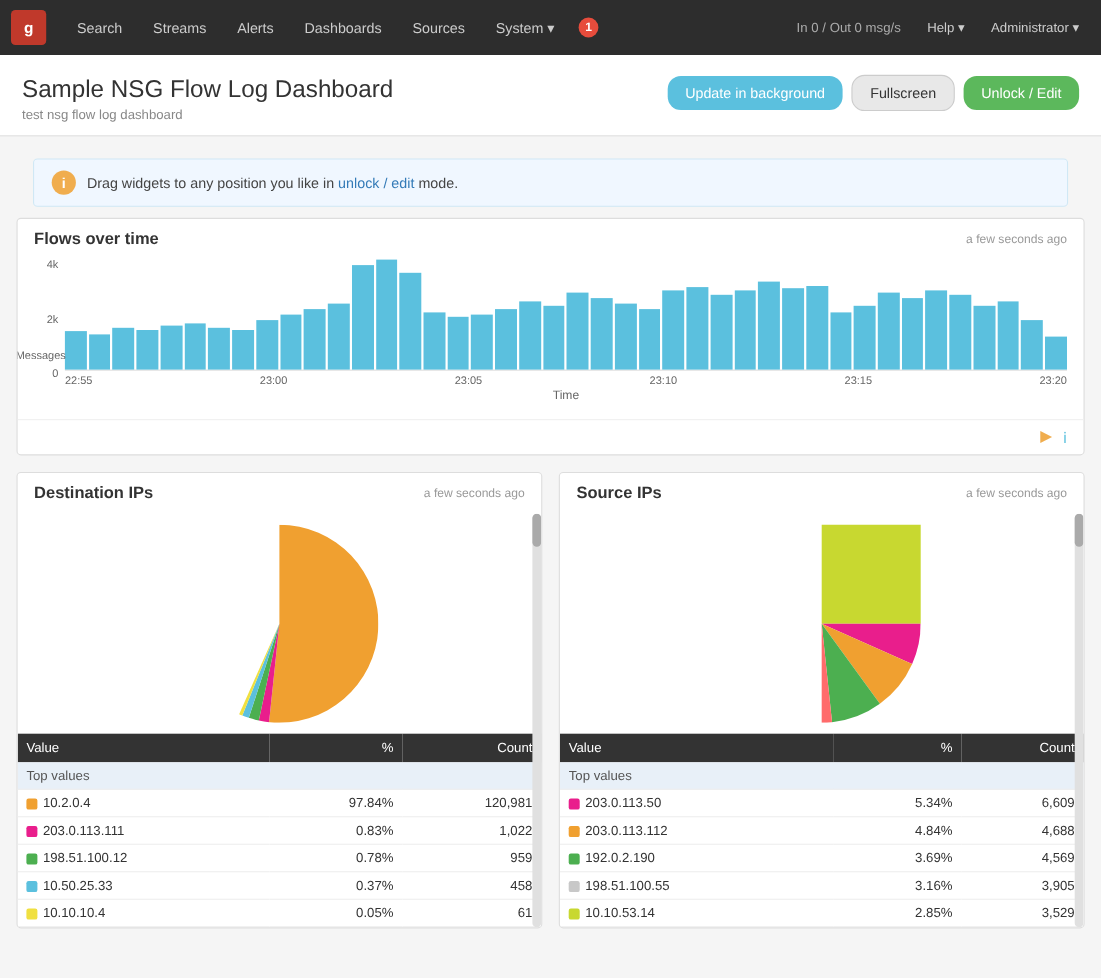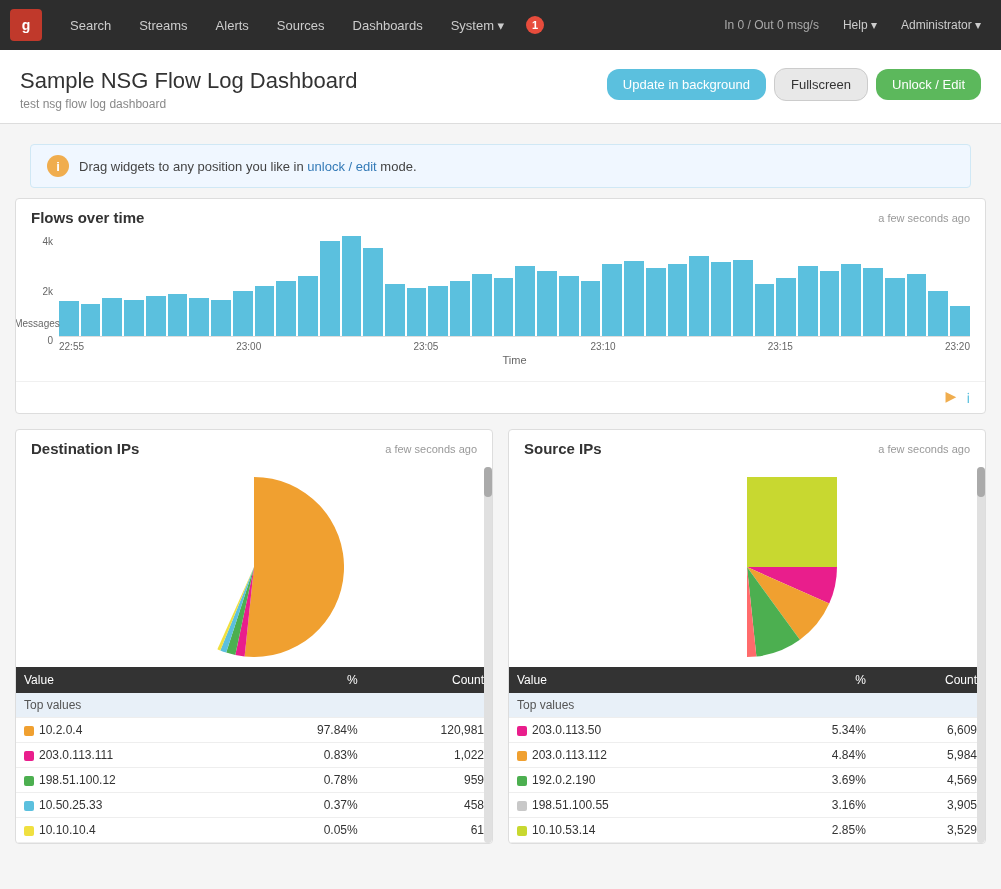--- a/index.html
+++ b/index.html
@@ -131,22 +131,22 @@
 
 <nav class="navbar">
   <div class="navbar-brand">
     <div class="logo-box">
       <span>g</span>
     </div>
   </div>
   <a class="nav-item">Search</a>
   <a class="nav-item">Streams</a>
   <a class="nav-item">Alerts</a>
+  <a class="nav-item">Dashboards</a>
   <a class="nav-item">Sources</a>
-  <a class="nav-item">Dashboards</a>
   <a class="nav-item nav-dropdown">
     <span>System ▾</span>
   </a>
   <span style="margin-left:8px;">
     <span class="nav-badge">1</span>
   </span>
   <div class="nav-right">
     <span class="msg-stat">In 0 / Out 0 msg/s</span>
     <a class="nav-right-item">Help ▾</a>
     <a class="nav-right-item">Administrator ▾</a>
@@ -356,21 +356,21 @@
               <td colspan="3">Top values</td>
             </tr>
             <tr>
               <td><span class="color-dot" style="background:#e91e8c;"></span><span>203.0.113.50</span></td>
               <td class="right">5.34%</td>
               <td class="right">6,609</td>
             </tr>
             <tr>
               <td><span class="color-dot" style="background:#f0a030;"></span><span>203.0.113.112</span></td>
               <td class="right">4.84%</td>
-              <td class="right">5,984</td>
+              <td class="right">4,688</td>
             </tr>
             <tr>
               <td><span class="color-dot" style="background:#4caf50;"></span><span>192.0.2.190</span></td>
               <td class="right">3.69%</td>
               <td class="right">4,569</td>
             </tr>
             <tr>
               <td><span class="color-dot" style="background:#c8c8c8;"></span><span>198.51.100.55</span></td>
               <td class="right">3.16%</td>
               <td class="right">3,905</td>

